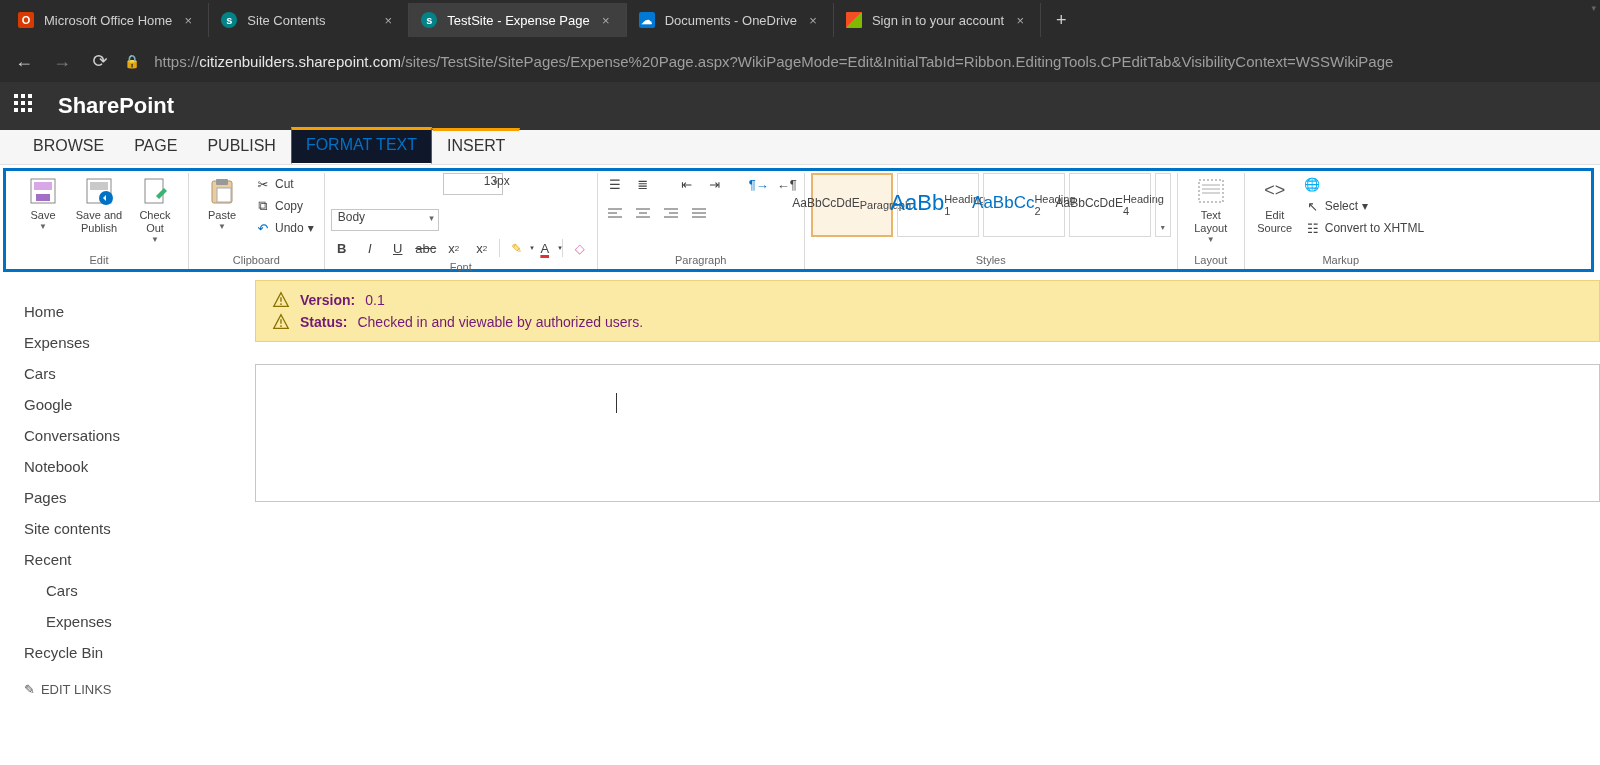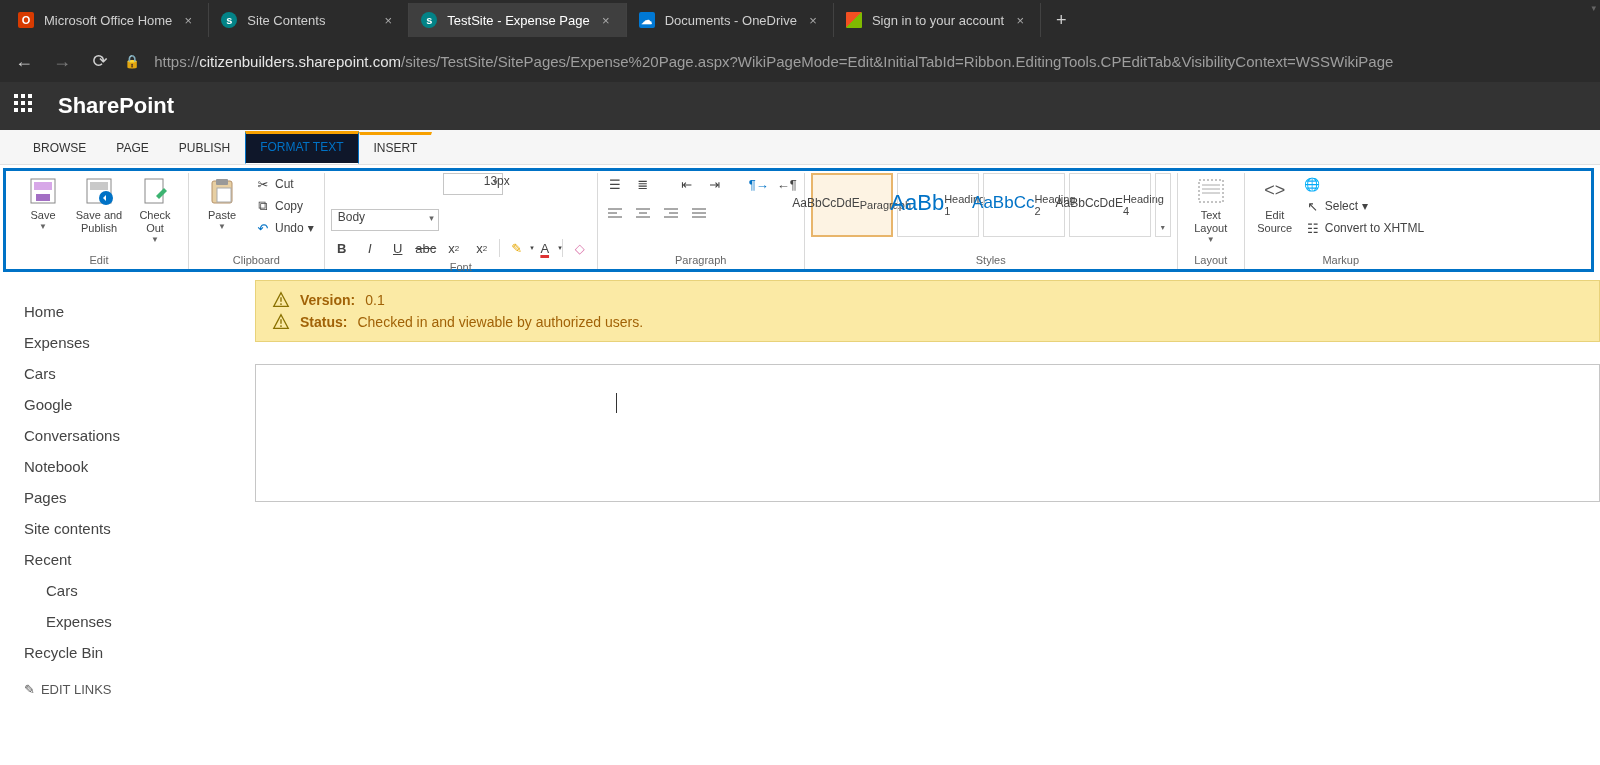--- a/index.html
+++ b/index.html
@@ -22,21 +22,21 @@
 .url-text .host { color: #e6e6e6; }
 
 
 .suite-bar { background: #333; color: #fff; height: 48px; display: flex; align-items: center; padding: 0 14px; gap: 20px; }
 .app-launcher { width: 24px; height: 24px; display: grid; grid-template-columns: repeat(3,4px); grid-template-rows: repeat(3,4px); gap: 3px; cursor: pointer; }
 .app-launcher span { background: #fff; width: 4px; height: 4px; }
 .suite-title { font-size: 22px; font-weight: 600; }
 
 
 .ribbon-tabs { height: 35px; background: #f6f6f6; border-bottom: 1px solid #e1e1e1; display: flex; align-items: flex-end; padding-left: 18px; }
-.ribbon-tab { padding: 9px 14px; font-size: 12px; color: #333; cursor: pointer; border: 1px solid transparent; border-bottom: none; }
+.ribbon-tab { padding: 9px 14px; font-size: 16px; color: #333; cursor: pointer; border: 1px solid transparent; border-bottom: none; }
 .ribbon-tab.contextual { border-top: 3px solid #f7a000; padding-top: 6px; }
 .ribbon-tab.active { border: 1px solid #0072c6; border-bottom: 1px solid #fff; background: #0f172a; color: #0072c6; }
 .ribbon-tab.contextual.active { border-top: 3px solid #f7a000; }
 
 
 .ribbon-body { border: 3px solid #0072c6; margin: 3px 6px 0 3px; padding: 2px 4px 0 4px; display: flex; background: #fff; height: 104px; }
 .rgroup { border-right: 1px solid #d9d9d9; padding: 0 6px 2px 6px; display: flex; flex-direction: column; justify-content: space-between; min-height: 96px; }
 .rgroup:last-child { border-right: none; }
 .rgroup-label { text-align: center; font-size: 11px; color: #666; padding: 2px 0 1px; }
 .rgroup-content { display: flex; align-items: flex-start; gap: 2px; }
@@ -73,21 +73,21 @@
 .gallery-more { width: 16px; height: 64px; border: 1px solid #d9d9d9; display: flex; align-items: flex-end; justify-content: center; font-size: 8px; color: #666; cursor: pointer; padding-bottom: 4px; }
 
 
 .page-body { display: flex; margin-top: 8px; }
 .left-nav { width: 255px; padding: 16px 0 0 24px; }
 .left-nav a { display: block; padding: 7px 0; color: #444; font-size: 15px; text-decoration: none; cursor: pointer; }
 .left-nav .indent { padding-left: 22px; }
 .edit-links { display: flex; align-items: center; gap: 6px; color: #555; font-size: 13px; margin-top: 14px; cursor: pointer; }
 
 .content-col { flex: 1; padding-right: 0; }
-.status-banner { background: #fbeaa5; border: 1px solid #e8d27a; padding: 8px 16px; font-size: 14px; color: #a16207; }
+.status-banner { background: #fbeaa5; border: 1px solid #e8d27a; padding: 8px 16px; font-size: 14px; color: #701a75; }
 .status-row { display: flex; align-items: center; gap: 10px; padding: 2px 0; }
 .warn-icon { width: 18px; height: 18px; }
 .status-row b { font-weight: 600; }
 
 .editor { margin-top: 22px; border: 1px solid #c6c6c6; min-height: 138px; padding: 30px 40px; position: relative; background: #fff; }
 .text-cursor { display: inline-block; width: 1px; height: 20px; border-left: 1.5px solid #333; position: absolute; left: 360px; top: 28px; }
 
 
 .fi-office { background: #d83b01; color: #fff; border-radius: 2px; }
 .fi-sp { background: #038387; color: #fff; border-radius: 50%; }

